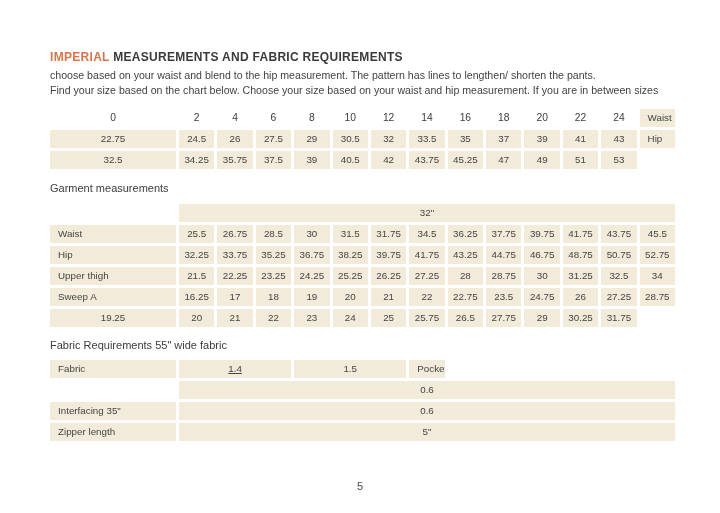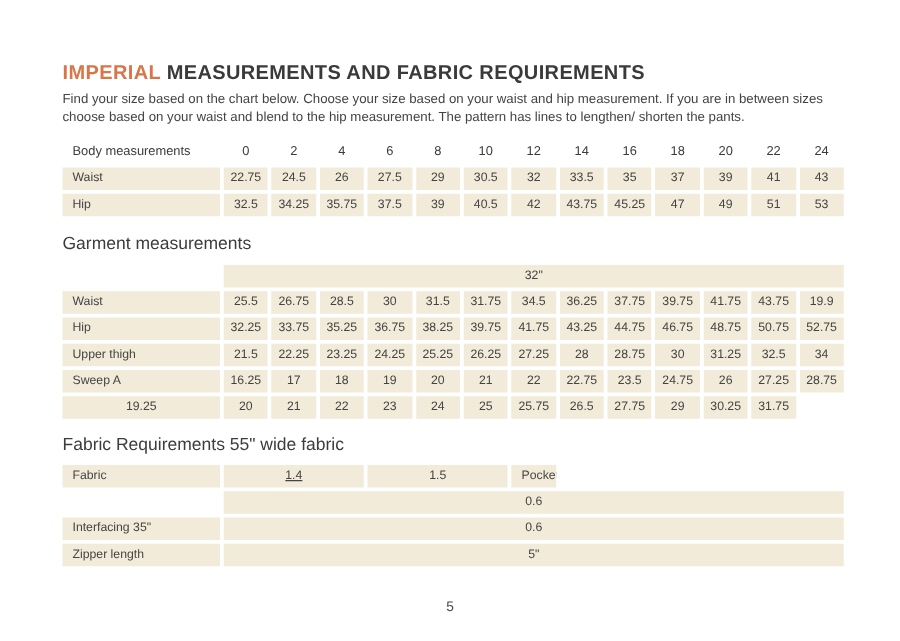--- a/index.html
+++ b/index.html
@@ -7,35 +7,35 @@
     position:relative;
     width:720px;height:513px;
     background:#ffffff;
     font-family:"Liberation Sans", sans-serif;
     color:#3c3c3c;
     overflow:hidden;
   }
   .content{position:absolute;left:50px;top:0;width:625px;}
   .title{
     margin-top:50px;
-    font-size:16px;
+    font-size:12px;
     font-weight:bold;
     letter-spacing:0.3px;
     color:#3a3a3a;
     white-space:nowrap;
   }
   .title .hl{color:#d8764a;}
   .intro{
     margin-top:4px;
     font-size:10.6px;
     line-height:14.5px;
     color:#434343;
   }
   .section-title{
-    font-size:14px;
+    font-size:11px;
     color:#3c3c3c;
     margin:0;
   }
   .grid{
     display:grid;
     grid-template-columns:126px repeat(13, 1fr);
     column-gap:3px;
     row-gap:3px;
     width:625px;
   }
@@ -76,26 +76,25 @@
 <body>
 
 <div class="page">
   <div class="content">
 
     <div class="title">
       <span class="hl">IMPERIAL</span><span> MEASUREMENTS AND FABRIC REQUIREMENTS</span>
     </div>
 
     <div class="intro">
+      <div>choose based on your waist and blend to the hip measurement. The pattern has lines to lengthen/ shorten the pants.</div>
       <div>Find your size based on the chart below. Choose your size based on your waist and hip measurement. If you are in between sizes</div>
-      <div>choose based on your waist and blend to the hip measurement. The pattern has lines to lengthen/ shorten the pants.</div>
     </div>
 
     <div class="grid" id="body-table">
-        <div class="cell head label">Body measurements</div>
         <div class="cell head">0</div>
         <div class="cell head">2</div>
         <div class="cell head">4</div>
         <div class="cell head">6</div>
         <div class="cell head">8</div>
         <div class="cell head">10</div>
         <div class="cell head">12</div>
         <div class="cell head">14</div>
         <div class="cell head">16</div>
         <div class="cell head">18</div>
@@ -142,21 +141,21 @@
         <div class="cell">28.5</div>
         <div class="cell">30</div>
         <div class="cell">31.5</div>
         <div class="cell">31.75</div>
         <div class="cell">34.5</div>
         <div class="cell">36.25</div>
         <div class="cell">37.75</div>
         <div class="cell">39.75</div>
         <div class="cell">41.75</div>
         <div class="cell">43.75</div>
-        <div class="cell">19.9</div>
+        <div class="cell">45.5</div>
         <div class="cell label">Hip</div>
         <div class="cell">32.25</div>
         <div class="cell">33.75</div>
         <div class="cell">35.25</div>
         <div class="cell">36.75</div>
         <div class="cell">38.25</div>
         <div class="cell">39.75</div>
         <div class="cell">41.75</div>
         <div class="cell">43.25</div>
         <div class="cell">44.75</div>

